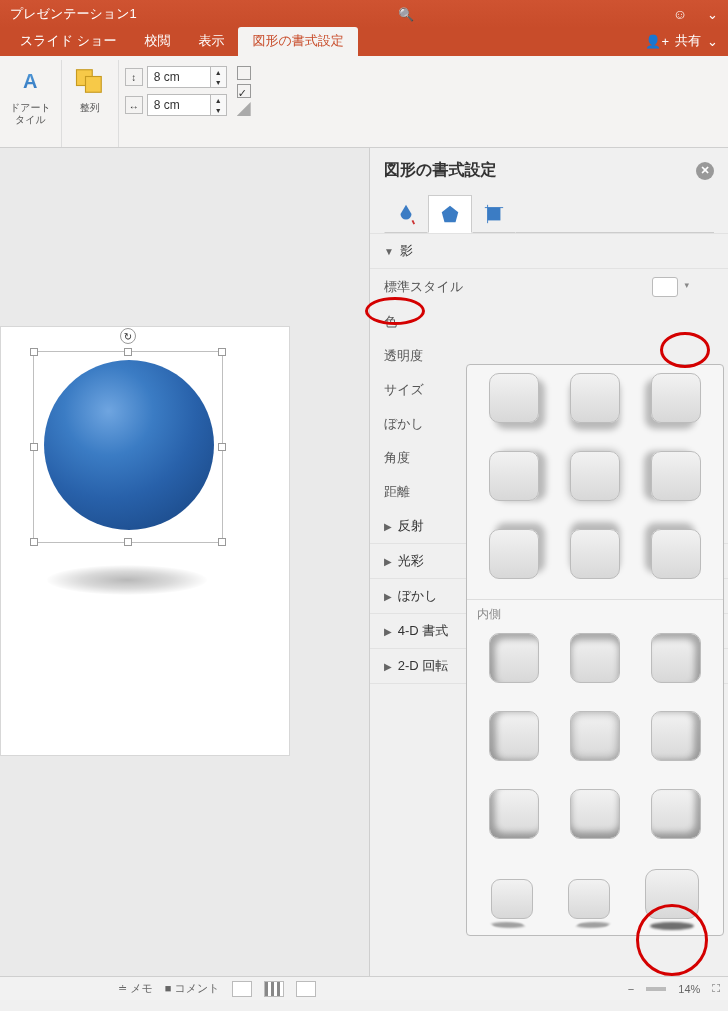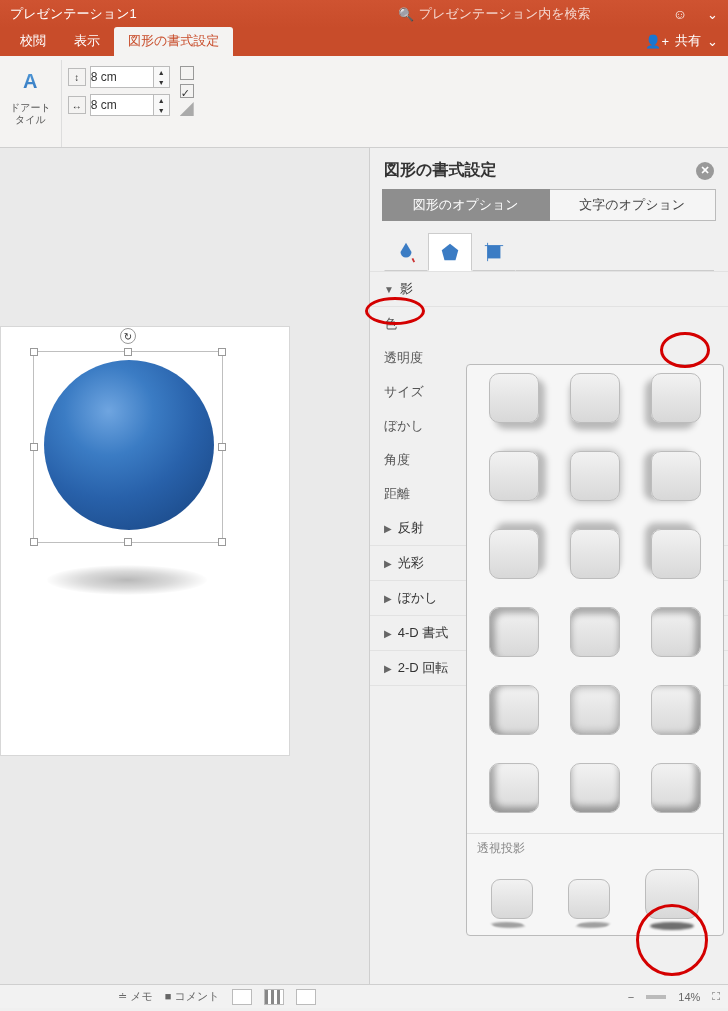--- a/index.html
+++ b/index.html
@@ -96,20 +96,21 @@
     padding: 6px 6px 0;
   }
   .sizerow { display: flex; align-items: center; gap: 4px; }
   .sizerow .dimic { width: 18px; height: 18px; border:1px solid #bbb; font-size:10px; display:flex;align-items:center;justify-content:center; }
   .spinner {
     width: 80px; height: 22px;
     border: 1px solid #bbb;
     background: #fff;
     display: flex;
     align-items: center;
+    padding-left: 6px;
     font-size: 12px;
     position: relative;
   }
   .spinner .updown { position:absolute; right:0; top:0; bottom:0; width:16px; display:flex;flex-direction:column; }
   .spinner .updown div{ flex:1; border-left:1px solid #bbb; font-size:7px; display:flex;align-items:center;justify-content:center; background:#f8f8f8;}
   .sizeextra { display:flex; flex-direction:column; gap:4px; padding:6px 4px 0; }
   .sq { width:14px; height:14px; border:1px solid #999; }
   .sq.check::after{content:"✓"; font-size:11px; line-height:12px;}
   .brush-ico svg{ width:30px; height:30px;}
 
@@ -285,62 +286,71 @@
 
   
   .redcircle { position:absolute; border:3px solid #d40000; border-radius:50%; pointer-events:none; z-index:60;}
   .rc1{ left:365px; top:297px; width:60px; height:28px;}
   .rc2{ left:660px; top:332px; width:50px; height:36px;}
   .rc3{ left:636px; top:904px; width:72px; height:72px;}
 
   
   .status {
     position:absolute;
-    left:0; right:0; bottom:3px;
+    left:0; right:0; bottom:11px;
     height:24px;
     background:#f2f2f2;
     border-top:1px solid #cfcfcf;
     display:flex; align-items:center;
     font-size:11px; color:#666;
     padding: 0 8px;
     gap:12px;
   }
   .status .ml{margin-left:auto;}
   .viewbtn{width:20px;height:16px;border:1px solid #bbb;background:#fff;}
   .zoomtxt{font-size:11px;}
 </style>
 </head>
 <body>
 
 <div class="titlebar">
   <span>プレゼンテーション1</span>
   <span class="search">
     <span>🔍</span>
-    <span>プレゼンテーション内を検索</span>
   </span>
   <span class="smile">☺︎</span>
   <span style="margin-left:8px;">⌄</span>
 </div>
 
 <div class="tabbar">
+  <div class="tab">スライド ショー</div>
   <div class="tab">校閲</div>
   <div class="tab">表示</div>
   <div class="tab active">図形の書式設定</div>
   <div class="share">
     <span>👤+</span>
     <span>共有</span>
     <span>⌄</span>
   </div>
 </div>
 
 <div class="ribbon">
   <div class="rgroup">
     <div class="ico" style="font-weight:bold;font-size:20px;background:linear-gradient(#5aa4e0,#2a6db8);-webkit-background-clip:text;color:transparent;">A</div>
     <div class="lbl" style="white-space:pre-line;">ドアート
 タイル</div>
+  </div>
+  <div class="rgroup">
+    <div class="ico">
+      <svg viewBox="0 0 32 32">
+          <rect x="4" y="6" width="14" height="14" fill="#f7c948" stroke="#c79a20"></rect>
+          <rect x="12" y="12" width="14" height="14" fill="#f7c948" stroke="#c79a20"></rect>
+        </svg>
+    </div>
+    <div class="lbl">整列</div>
   </div>
   <div class="sizebox">
     <div class="sizerow">
       <div class="dimic">↕</div>
       <div class="spinner">
         <span>8 cm</span>
         <div class="updown">
             <div>▲</div>
             <div>▼</div>
           </div>
@@ -382,24 +392,20 @@
       </div>
       <div class="shadowel"></div>
     </div>
   </div>
 
   <div class="pane">
     <div class="pane-head">
       <span>図形の書式設定</span>
       <span class="closex">✕</span>
     </div>
-    <div class="opttabs">
-      <div class="opttab active">図形のオプション</div>
-      <div class="opttab">文字のオプション</div>
-    </div>
     <div class="icon-tabs">
       <div class="itab">
         <svg viewBox="0 0 24 24">
             <path d="M12 2 L18 12 A6 6 0 1 1 6 12 Z" fill="#3b7cc4"></path>
             <path d="M19 19 L21 23" stroke="#c33" stroke-width="2"></path>
           </svg>
       </div>
       <div class="itab active">
         <svg viewBox="0 0 24 24">
             <polygon points="12,3 21,10 18,21 6,21 3,10" fill="#3b7cc4"></polygon>
@@ -414,20 +420,24 @@
       <div class="itabspacer"></div>
     </div>
 
     <div class="sectionlist">
       <div class="sect exp">
         <span class="tri">▼</span>
         <span>影</span>
       </div>
 
       <div class="proprow">
+        <span class="lbl">標準スタイル</span>
+        <div class="style-btn"></div>
+      </div>
+      <div class="proprow">
           <span class="lbl">色</span>
         </div>
       <div class="proprow">
           <span class="lbl">透明度</span>
         </div>
       <div class="proprow">
           <span class="lbl">サイズ</span>
         </div>
       <div class="proprow">
           <span class="lbl">ぼかし</span>
@@ -457,36 +467,36 @@
   <div class="row">
     <div class="thumb sh-r"></div>
     <div class="thumb sh-c"></div>
     <div class="thumb sh-l"></div>
   </div>
   <div class="row">
     <div class="thumb sh-tr"></div>
     <div class="thumb sh-t"></div>
     <div class="thumb sh-tl"></div>
   </div>
+  <div class="sectlbl">内側</div>
   <div class="row">
     <div class="thumb in-tl"></div>
     <div class="thumb in-t"></div>
     <div class="thumb in-tr"></div>
   </div>
   <div class="row">
     <div class="thumb in-l"></div>
     <div class="thumb in-c"></div>
     <div class="thumb in-r"></div>
   </div>
   <div class="row">
     <div class="thumb in-bl"></div>
     <div class="thumb in-b"></div>
     <div class="thumb in-br"></div>
   </div>
-  <div class="sectlbl">透視投影</div>
   <div class="persprow">
     <div class="pthumb p1">
         <div class="psh"></div>
       </div>
     <div class="pthumb p2">
         <div class="psh"></div>
       </div>
     <div class="pthumb big">
         <div class="psh"></div>
       </div>

